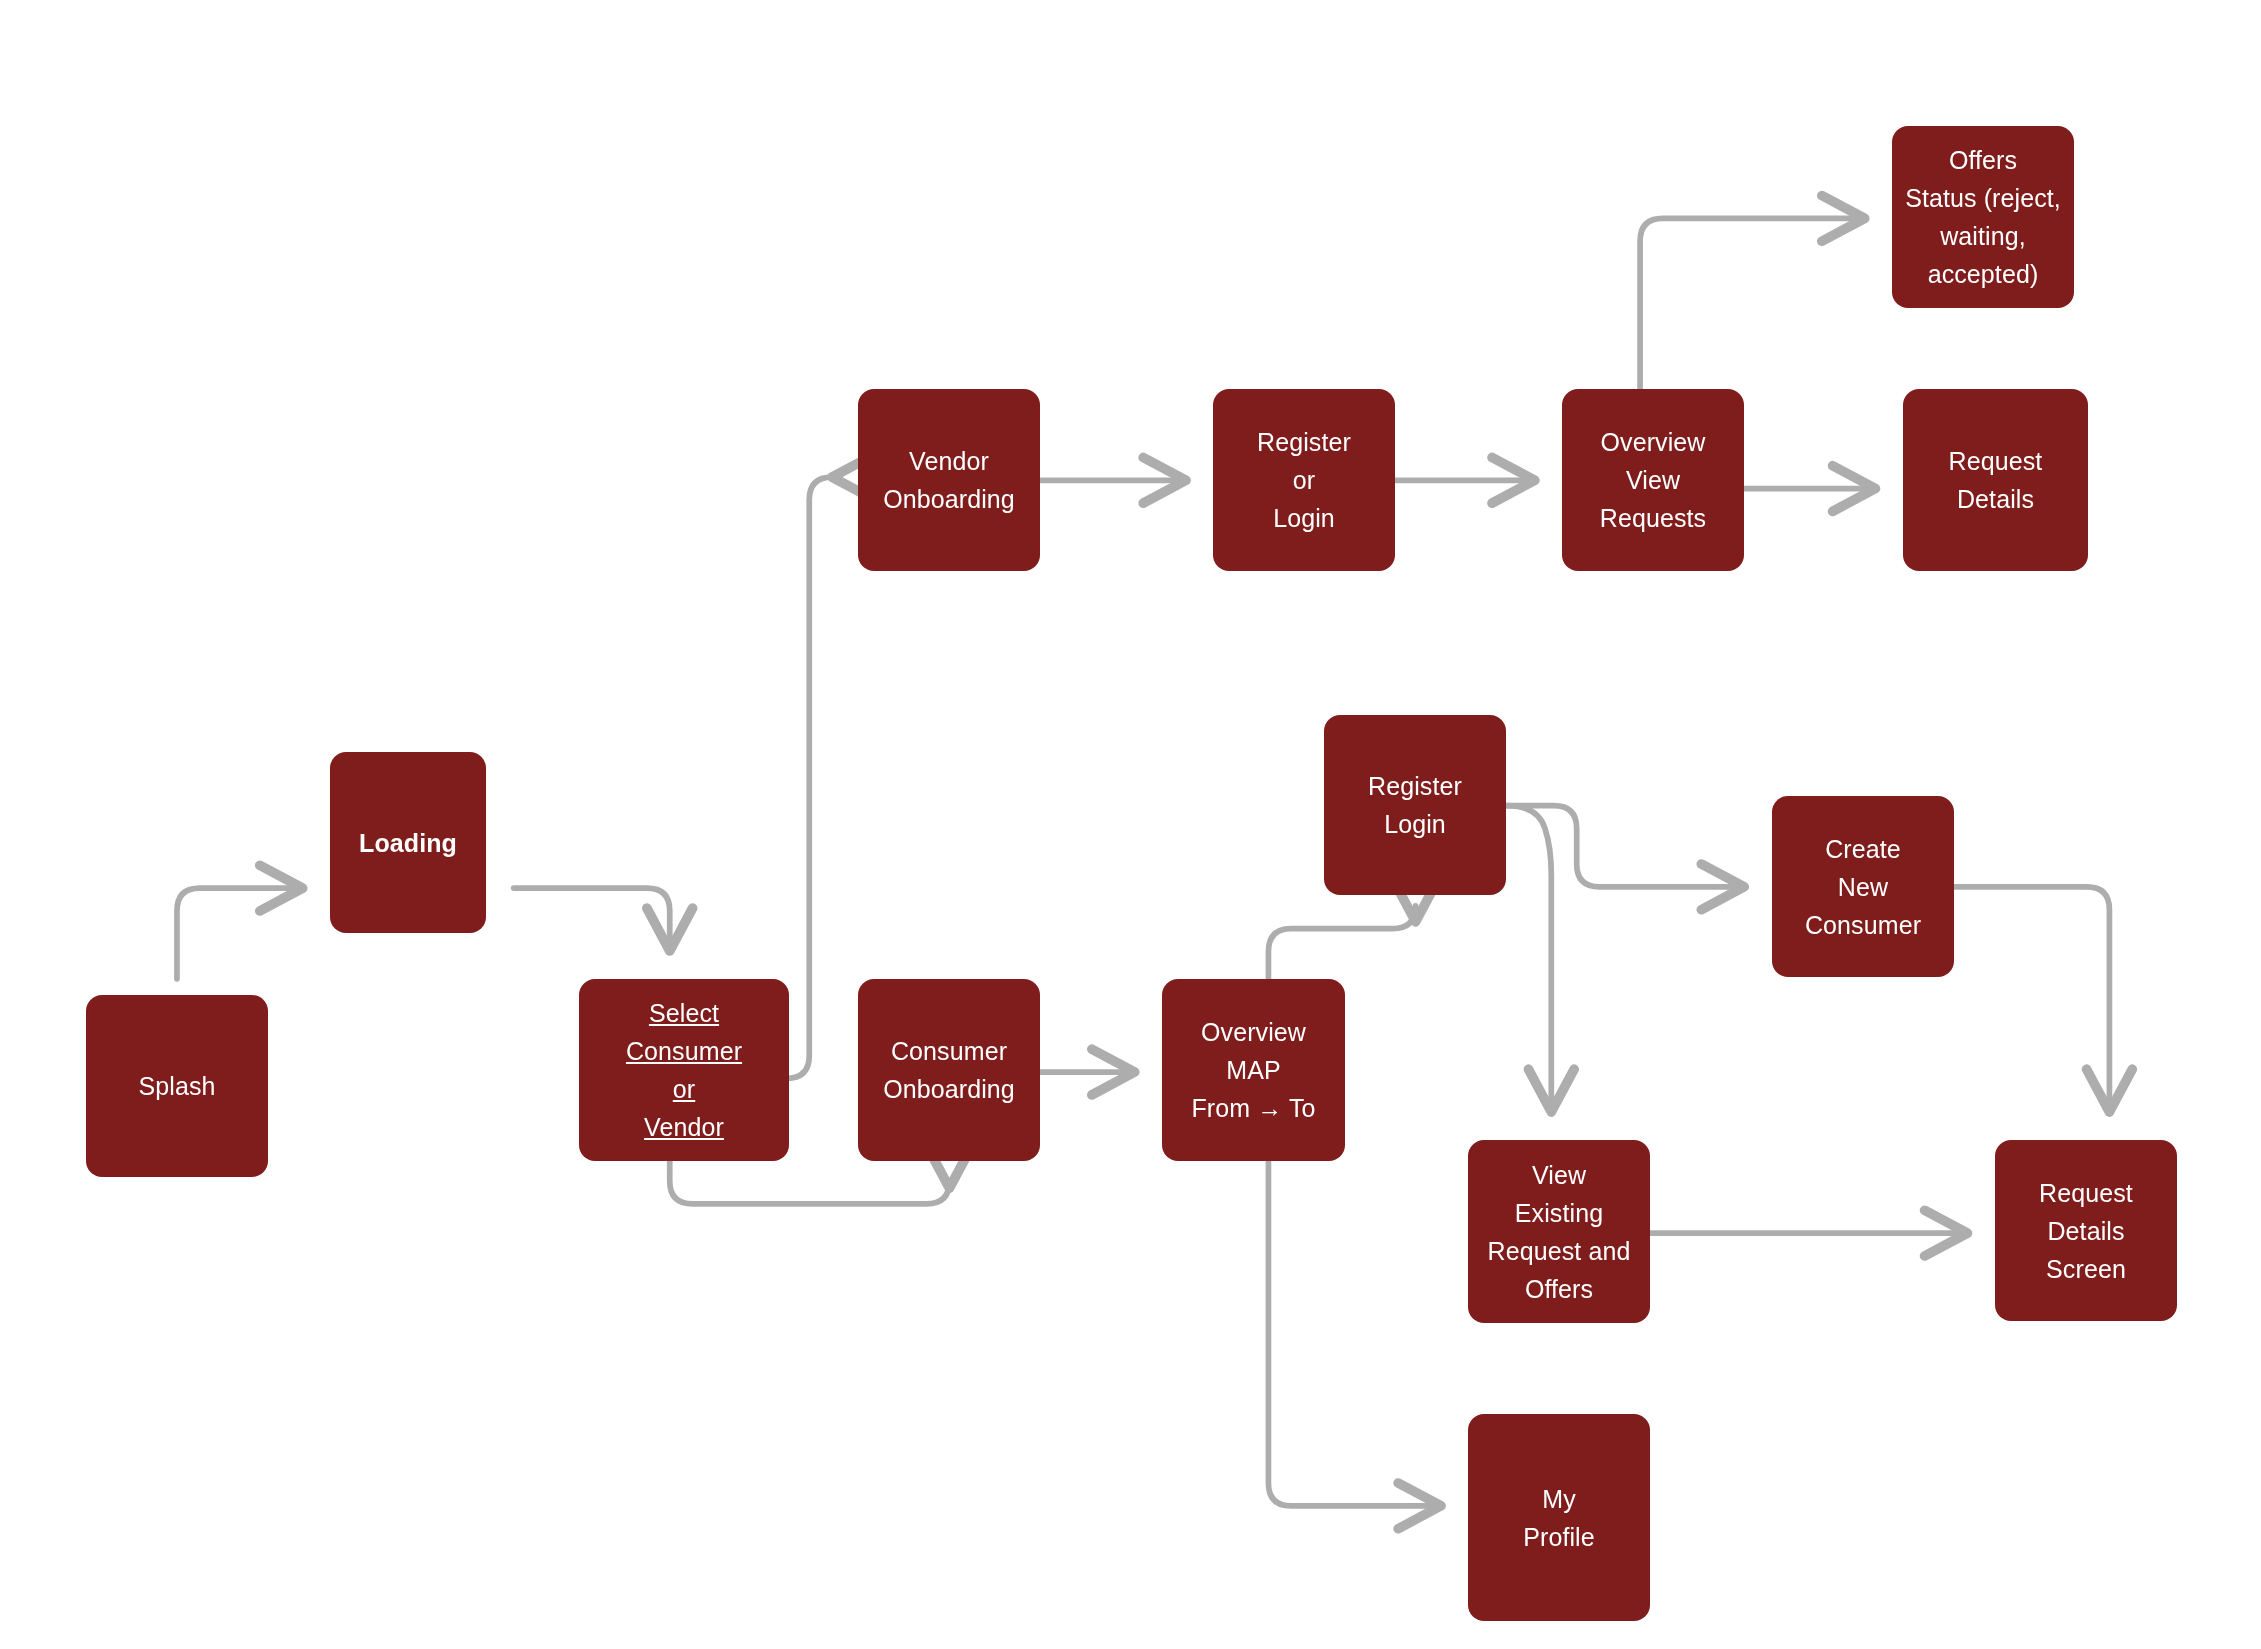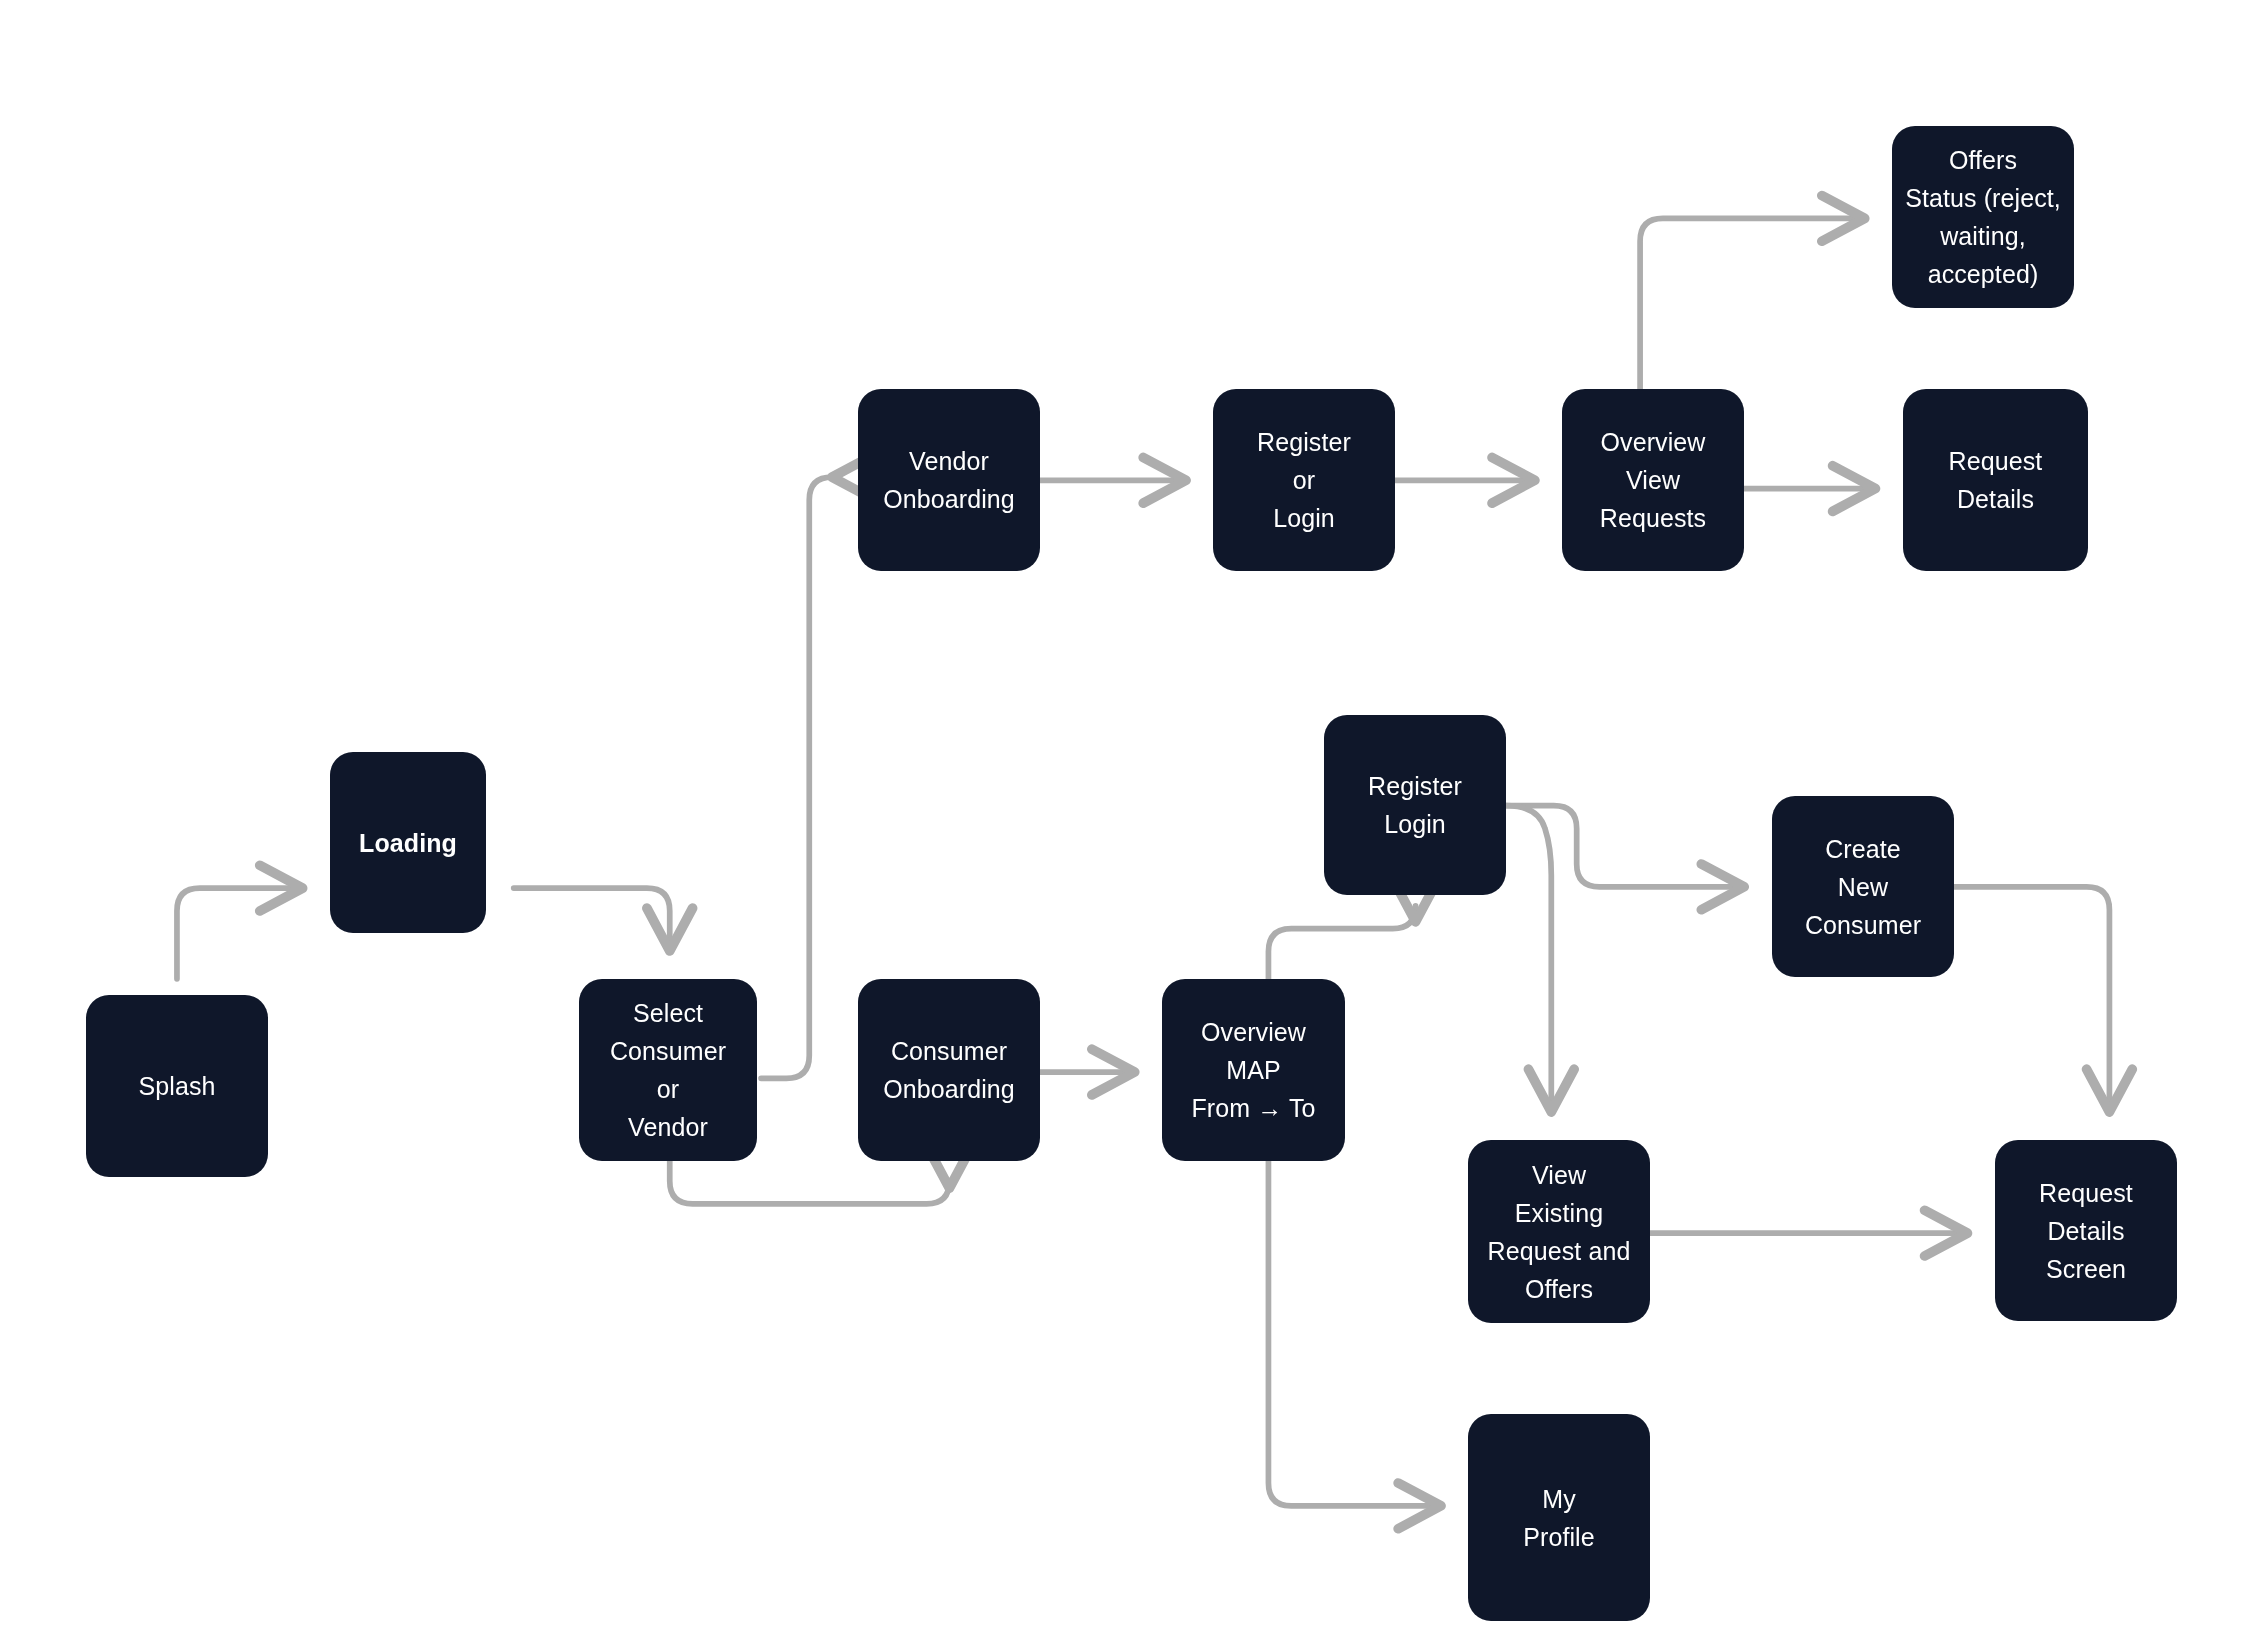--- a/index.html
+++ b/index.html
@@ -22,22 +22,22 @@
     position: absolute;
     left: 0;
     top: 0;
     width: 2261px;
     height: 1650px;
     pointer-events: none;
   }
   .node {
     position: absolute;
     box-sizing: border-box;
-    background: #0f172a;
-    border-radius: 23px;
+    background: #7f1d1d;
+    border-radius: 16px;
     display: flex;
     align-items: center;
     justify-content: center;
     text-align: center;
     color: #ffffff;
     font-family: "Liberation Sans", sans-serif;
     font-size: 25px;
     line-height: 1.52;
     font-weight: 400;
     letter-spacing: 0.1px;
@@ -96,21 +96,21 @@
   </svg>
 
   <div class="node" style="left:86px;top:979px;width:182px;height:182px;margin-top:16px;">
     <span class="node-label">Splash</span>
   </div>
 
   <div class="node" style="left:330px;top:752px;width:156px;height:181px;font-weight:bold;">
     <span class="node-label">Loading</span>
   </div>
 
-  <div class="node" style="left:579px;top:979px;width:178px;height:182px;">
+  <div class="node" style="left:579px;top:979px;width:210px;height:182px;text-decoration:underline;">
     <span class="node-label">Select
 Consumer
 or
 Vendor</span>
   </div>
 
   <div class="node" style="left:858px;top:389px;width:182px;height:182px;">
     <span class="node-label">Vendor
 Onboarding</span>
   </div>

